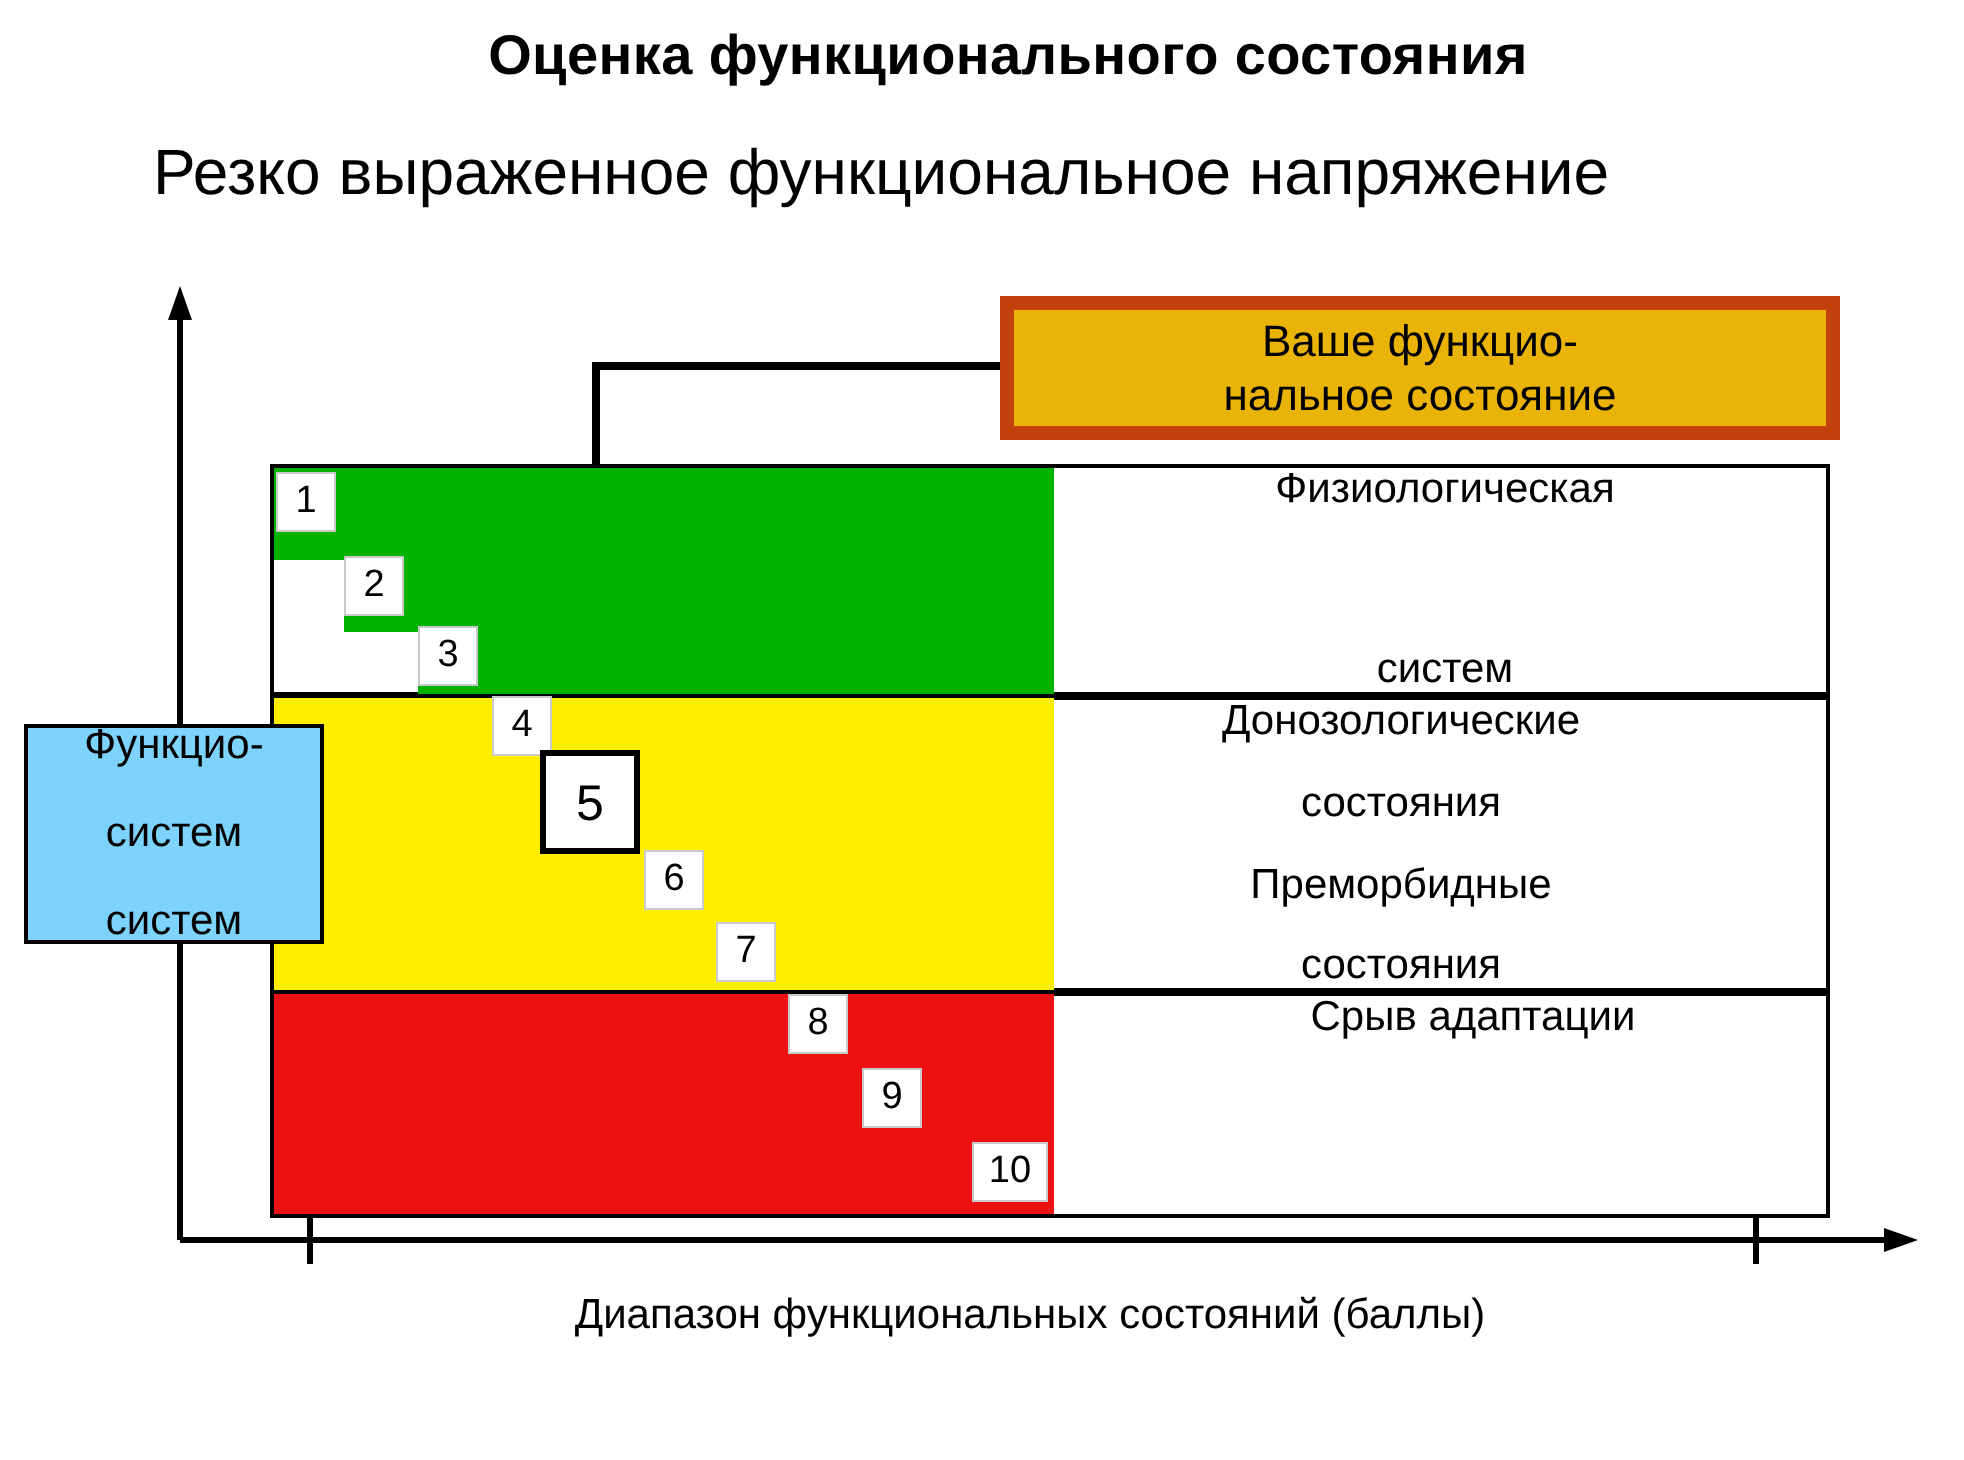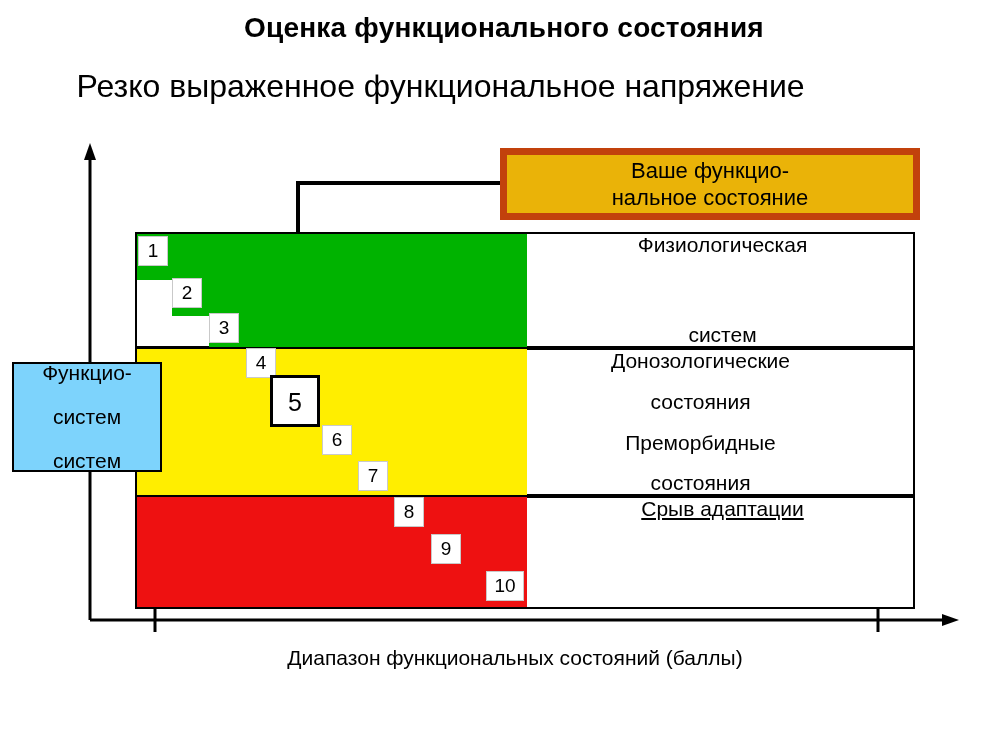--- a/index.html
+++ b/index.html
@@ -210,21 +210,21 @@
     <span>систем</span>
   </div>
 
   <div class="band-label" style="left:508px; top:348px; width:385px; height:148px;">
     <span>Донозологические</span>
     <span>состояния</span>
     <span>Преморбидные</span>
     <span>состояния</span>
   </div>
 
-  <div class="band-label" style="left:530px; top:496px; width:385px; height:113px;text-decoration:underline;">
+  <div class="band-label" style="left:544px; top:496px; width:385px; height:113px;">
     <span>Срыв адаптации</span>
   </div>
 
   <div class="step" style="left:138px; top:236px;">1</div>
   <div class="step" style="left:172px; top:278px;">2</div>
   <div class="step" style="left:209px; top:313px;">3</div>
   <div class="step" style="left:246px; top:348px;">4</div>
   <div class="step big" style="left:270px; top:375px;">5</div>
   <div class="step" style="left:322px; top:425px;">6</div>
   <div class="step" style="left:358px; top:461px;">7</div>

